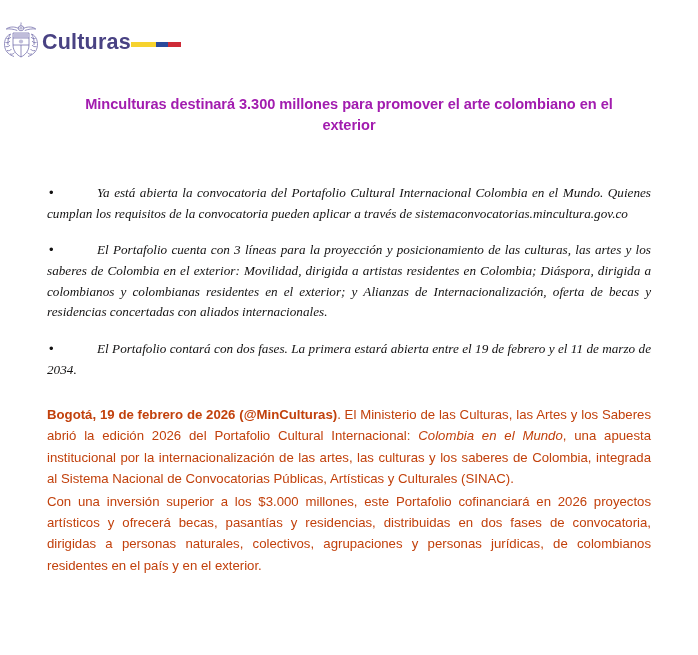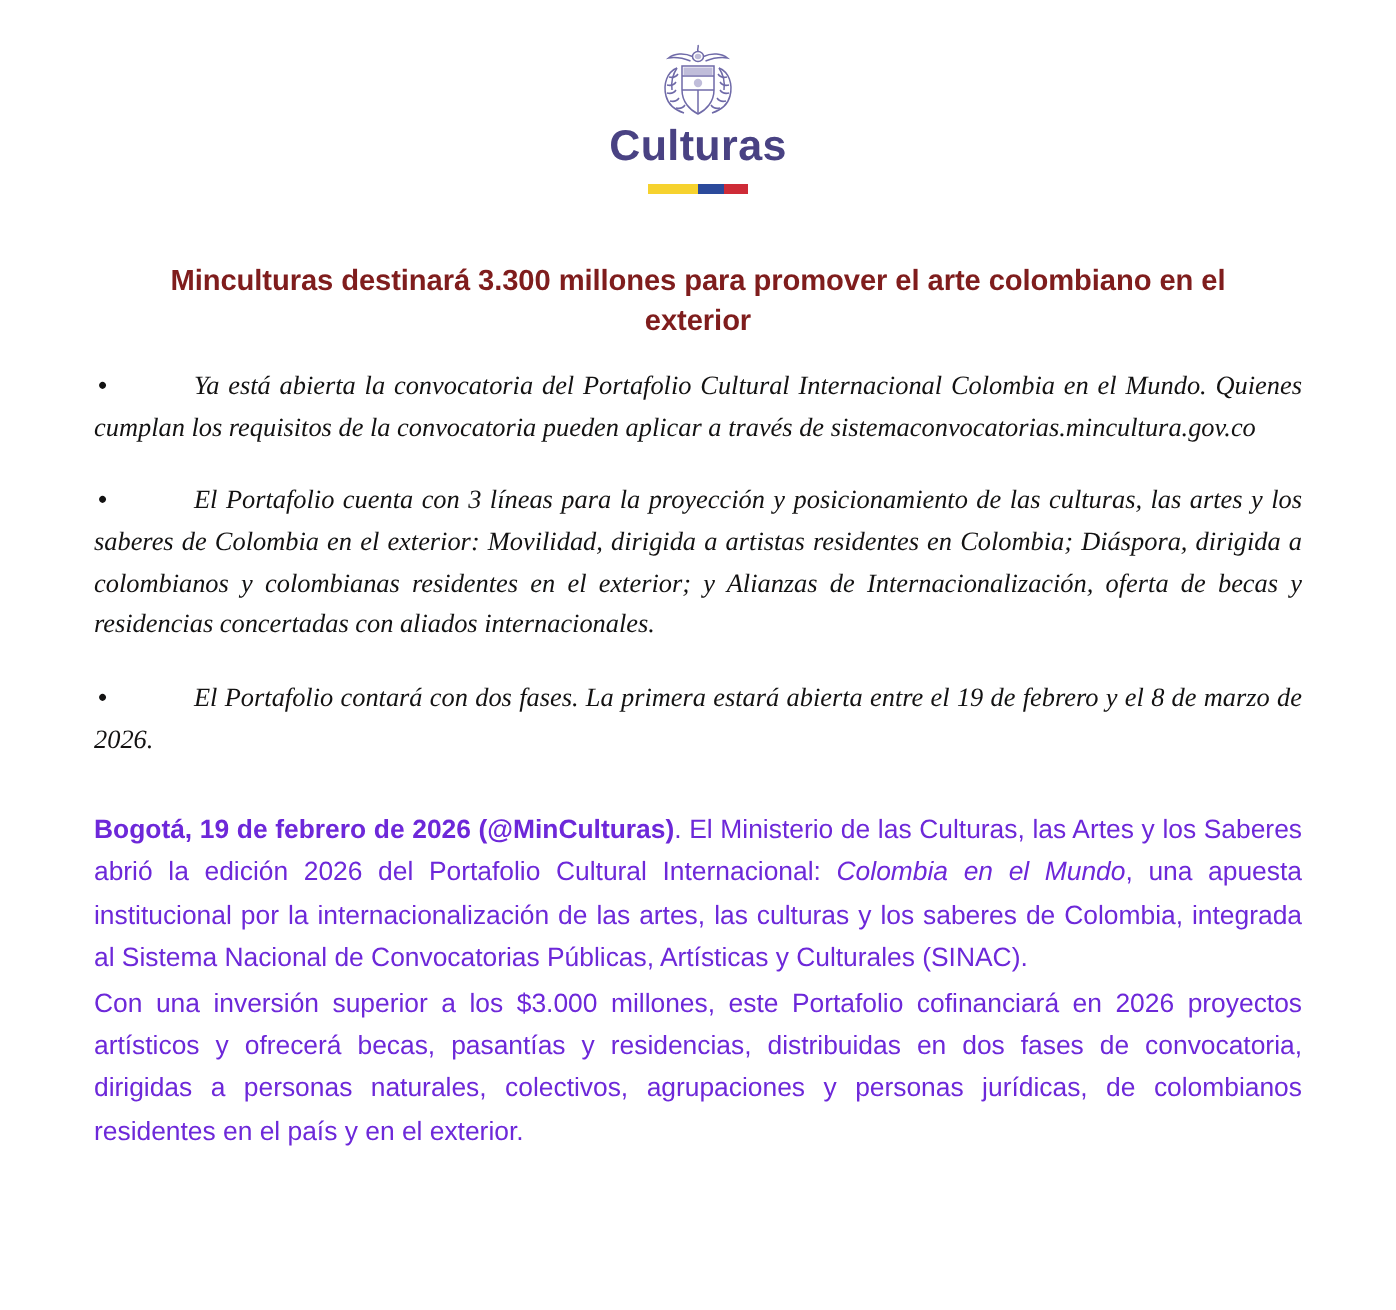--- a/index.html
+++ b/index.html
@@ -20,21 +20,21 @@
     position: relative;
     width: 698px;
     height: 655px;
     overflow: hidden;
   }
 
   
   .letterhead {
     padding-top: 22px;
     display: flex;
-    flex-direction: column;
+    flex-direction: row;
     align-items: center;
   }
   .crest {
     width: 42px;
     height: 38px;
     display: block;
   }
   .wordmark {
     margin-top: 3px;
     font-size: 21.5px;
@@ -56,21 +56,21 @@
   .flag-red    { width: 25%; }
 
   
   .headline {
     margin: 34px auto 0;
     width: 556px;
     text-align: center;
     font-size: 14.6px;
     font-weight: bold;
     line-height: 1.42;
-    color: #7f1d1d;
+    color: #a21caf;
     letter-spacing: -0.05px;
   }
   .body-col {
     position: absolute;
     left: 47px;
     top: 183px;
     width: 604px;
   }
 
   
@@ -95,21 +95,21 @@
     display: block;
     text-indent: 50px;
     font-family: Liberation Serif, serif;
   }
 
   
   .para {
     font-size: 13.2px;
     line-height: 1.605;
     text-align: justify;
-    color: #6d28d9;
+    color: #c2410c;
     margin: 0;
   }
   .para + .para { margin-top: 2px; }
   .para-lead { margin-top: 24px; }
   .para b { font-weight: bold; }
   .para i { font-style: italic; }
 </style>
 </head>
 <body>
 
@@ -174,21 +174,21 @@
       <span class="btext">Ya está abierta la convocatoria del Portafolio Cultural Internacional Colombia en el Mundo. Quienes cumplan los requisitos de la convocatoria pueden aplicar a través de sistemaconvocatorias.mincultura.gov.co</span>
     </div>
 
     <div class="bullet-item">
       <span class="dot">•</span>
       <span class="btext">El Portafolio cuenta con 3 líneas para la proyección y posicionamiento de las culturas, las artes y los saberes de Colombia en el exterior: Movilidad, dirigida a artistas residentes en Colombia; Diáspora, dirigida a colombianos y colombianas residentes en el exterior; y Alianzas de Internacionalización, oferta de becas y residencias concertadas con aliados internacionales.</span>
     </div>
 
     <div class="bullet-item">
       <span class="dot">•</span>
-      <span class="btext">El Portafolio contará con dos fases. La primera estará abierta entre el 19 de febrero y el 8 de marzo de 2026.</span>
+      <span class="btext">El Portafolio contará con dos fases. La primera estará abierta entre el 19 de febrero y el 11 de marzo de 2034.</span>
     </div>
 
     <p class="para para-lead"><b>Bogotá, 19 de febrero de 2026 (@MinCulturas)</b><span>. El Ministerio de las Culturas, las Artes y los Saberes abrió la edición 2026 del Portafolio Cultural Internacional: </span><i>Colombia en el Mundo</i><span>, una apuesta institucional por la internacionalización de las artes, las culturas y los saberes de Colombia, integrada al Sistema Nacional de Convocatorias Públicas, Artísticas y Culturales (SINAC).</span></p>
 
     <p class="para">Con una inversión superior a los $3.000 millones, este Portafolio cofinanciará en 2026 proyectos artísticos y ofrecerá becas, pasantías y residencias, distribuidas en dos fases de convocatoria, dirigidas a personas naturales, colectivos, agrupaciones y personas jurídicas, de colombianos residentes en el país y en el exterior.</p>
 
   </div>
 </div>
 
 </body></html>

